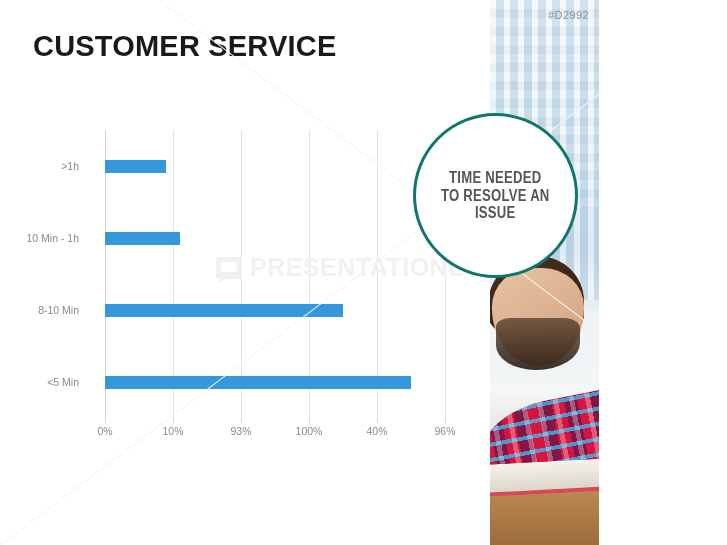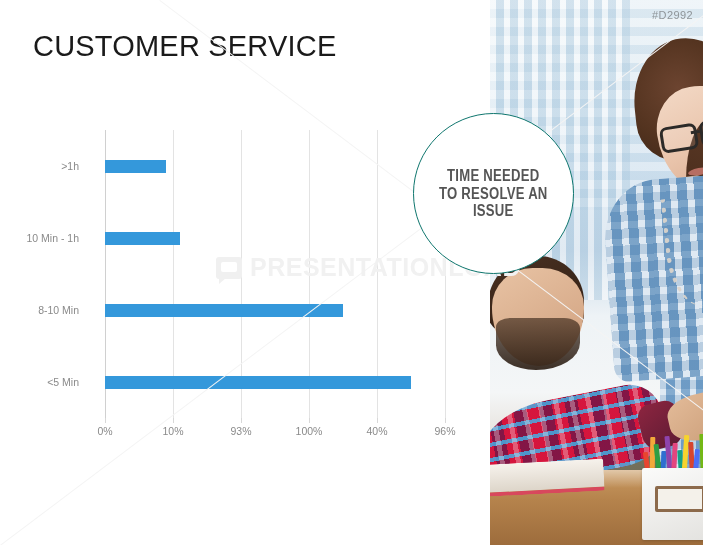--- a/index.html
+++ b/index.html
@@ -2,21 +2,21 @@
 <html><head>
 <meta charset="utf-8">
 <style>
   html,body{margin:0;padding:0;}
   body{
     width:727px;height:545px;overflow:hidden;
     background:#ffffff;
     font-family:"Liberation Sans",sans-serif;
   }
   #slide{
-    position:relative;width:703px;height:545px;
+    position:relative;width:599px;height:545px;
     background:#ffffff;overflow:hidden;
   }
 
   
   #photo{
     position:absolute;left:490px;top:0;width:237px;height:545px;
     overflow:hidden;background:#cfdde8;
   }
   #photo .sky{
     position:absolute;inset:0;
@@ -174,21 +174,21 @@
   #photo .pencils{
     position:absolute;left:152px;top:428px;width:72px;height:44px;
     overflow:hidden;
   }
   #photo .pencils span{
     position:absolute;bottom:0;width:5px;border-radius:1px;
   }
   
   #title{
     position:absolute;left:33px;top:30px;
-    font-size:29px;font-weight:normal;letter-spacing:.2px;color:#1a1a1a;
+    font-size:29px;font-weight:bold;letter-spacing:.2px;color:#1a1a1a;
   }
   #subtitle{
     position:absolute;left:33px;top:77px;
     font-size:16px;color:#9a9a9a;font-weight:normal;
   }
 
   
   #chart{
     position:absolute;left:33px;top:118px;width:430px;height:340px;
   }
@@ -216,21 +216,21 @@
   }
   .tickmark{
     position:absolute;top:100%;width:1px;height:5px;background:#d8d8d8;
   }
 
   
   #badge{
     position:absolute;left:413px;top:113px;width:159px;height:159px;
     border-radius:50%;
     background:#ffffff;
-    border:1px solid #0f766e;
+    border:3px solid #0f766e;
     display:flex;align-items:center;justify-content:center;
     text-align:center;
   }
   #badge .btext{
     font-size:16px;line-height:1.12;font-weight:bold;color:#555555;
     letter-spacing:.3px;
     transform:scaleX(.82);
     font-family:"Liberation Sans Narrow","Liberation Sans",sans-serif;
   }
 

